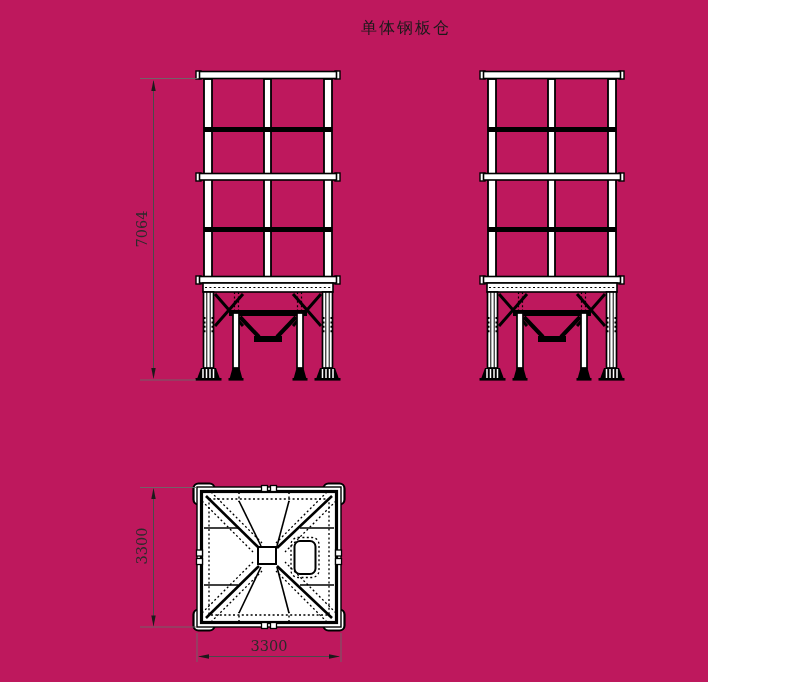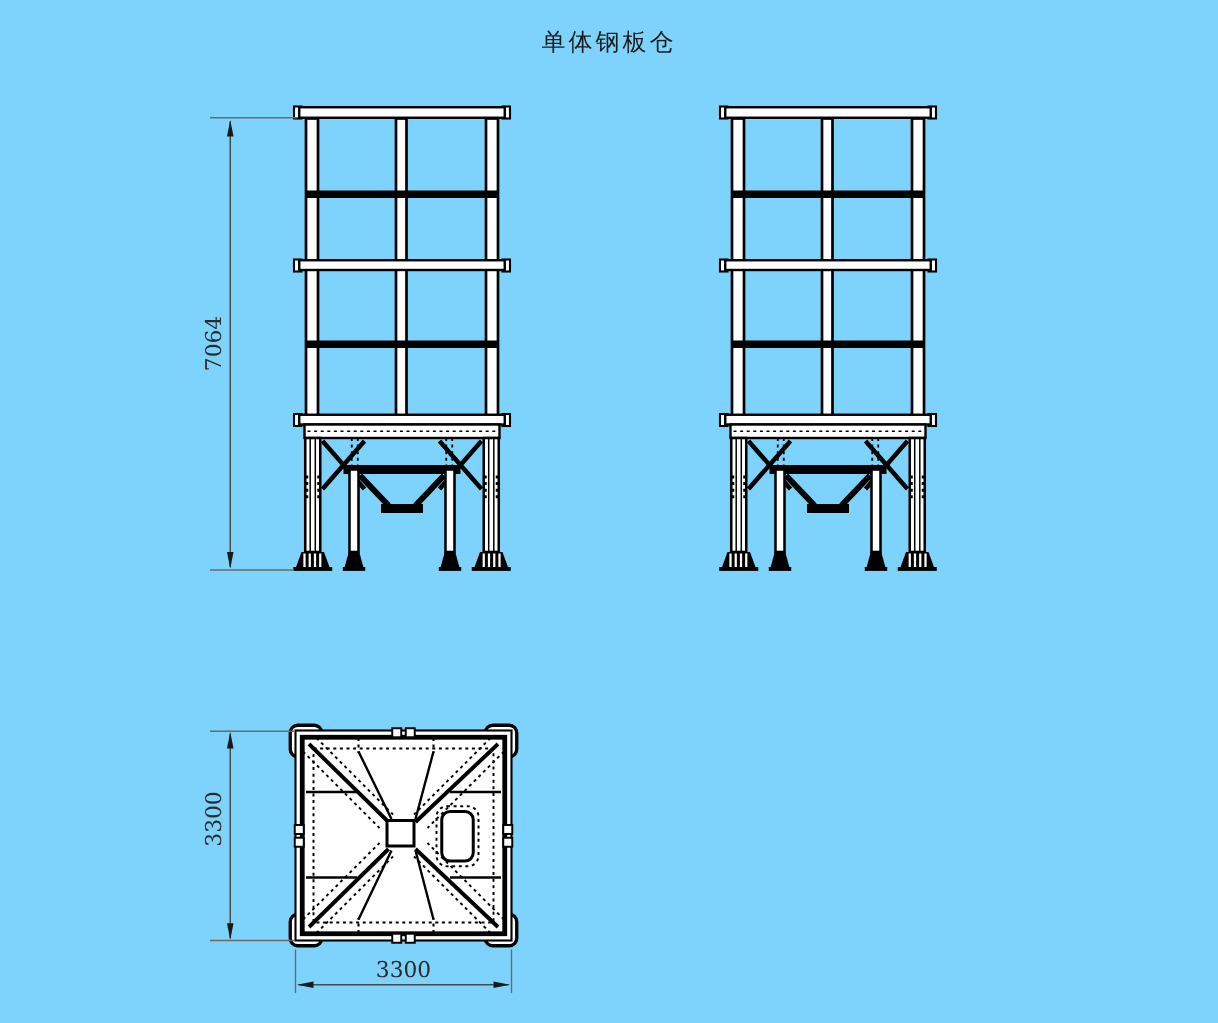--- a/index.html
+++ b/index.html
@@ -1,16 +1,16 @@
 <!DOCTYPE html>
 <html><head>
 <meta charset="utf-8">
 <style>
   html,body{margin:0;padding:0;background:#ffffff;}
-  .canvas-wrap{width:812px;height:682px;background:#7dd3fc;position:relative;overflow:hidden;}
+  .canvas-wrap{width:708px;height:682px;background:#be185d;position:relative;overflow:hidden;}
   svg{display:block;}
   text{font-family:"DejaVu Serif","Liberation Serif",serif;}
   .title-text{font-size:16px;fill:#1a1a1a;letter-spacing:2px;}
   .dim-text{font-size:14.5px;fill:#2b2b2b;}
   .ln{stroke:#000;fill:none;}
   .dimln{stroke:#4a4a4a;stroke-width:1;fill:none;}
   .extln{stroke:#6a6a6a;stroke-width:0.9;fill:none;}
   .arrow{fill:#1a1a1a;stroke:none;}
   .wfill{fill:#ffffff;stroke:#000;}
   .bfill{fill:#000;stroke:none;}

